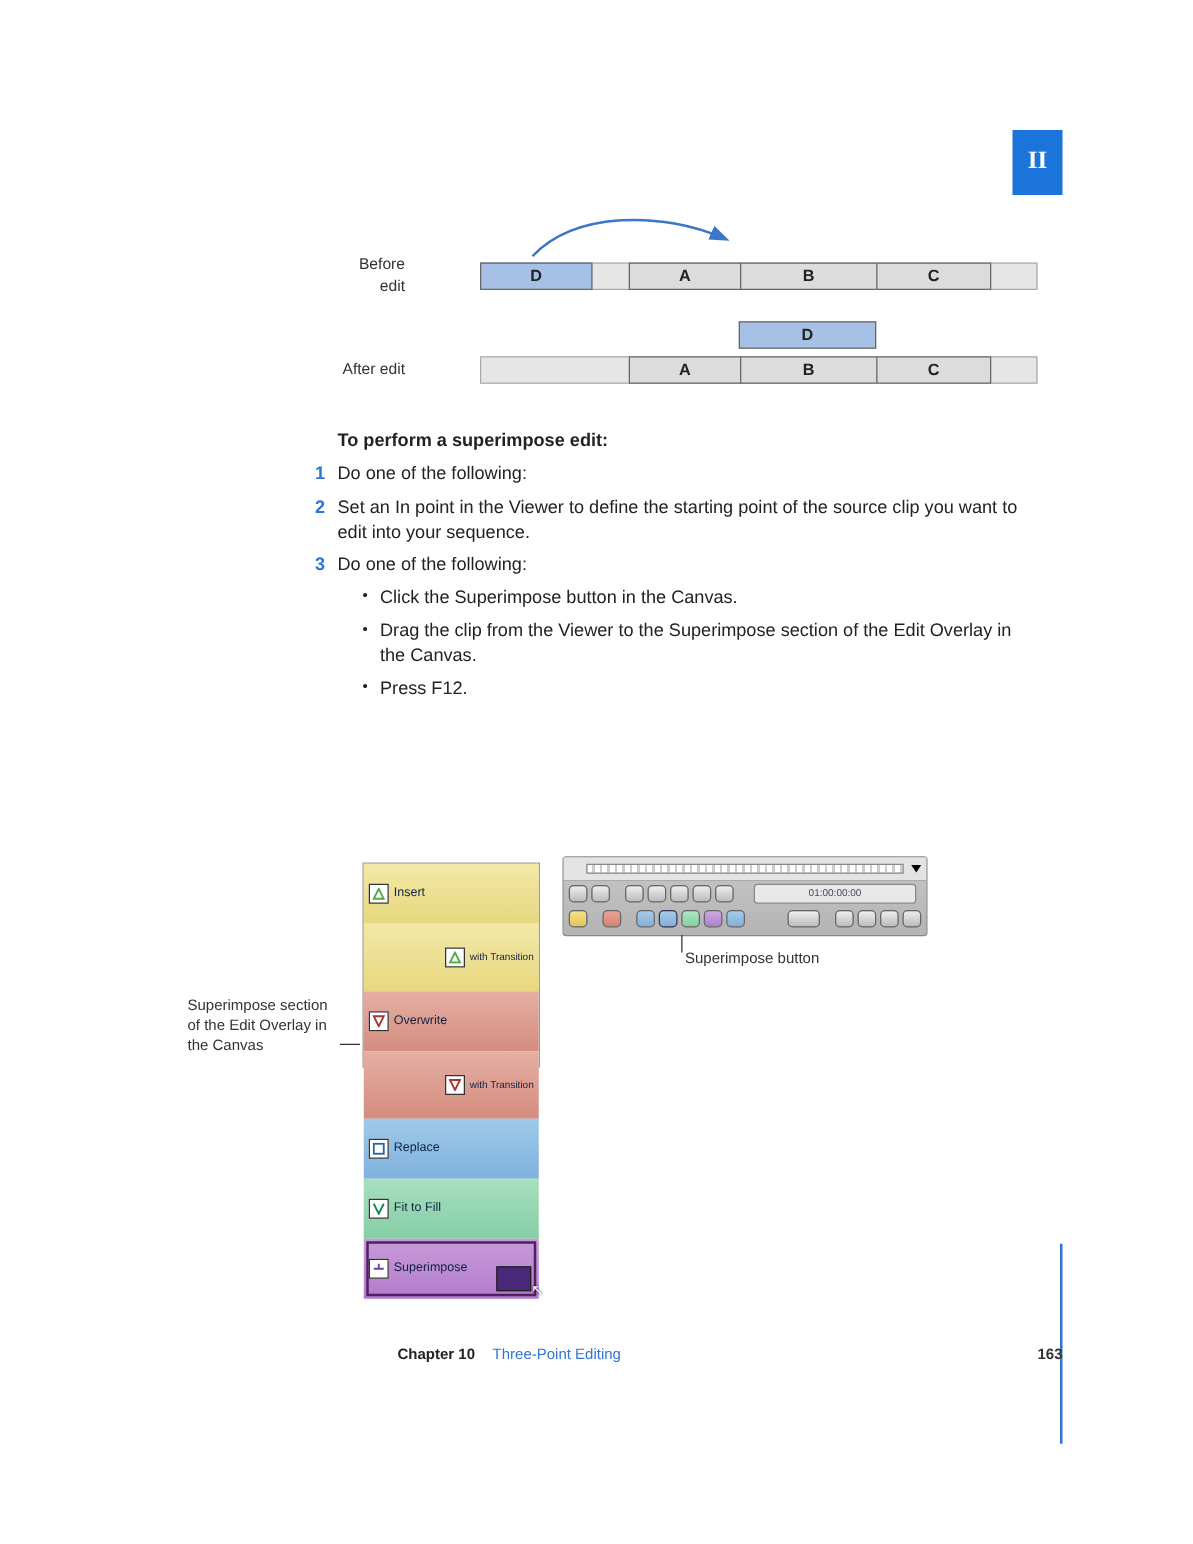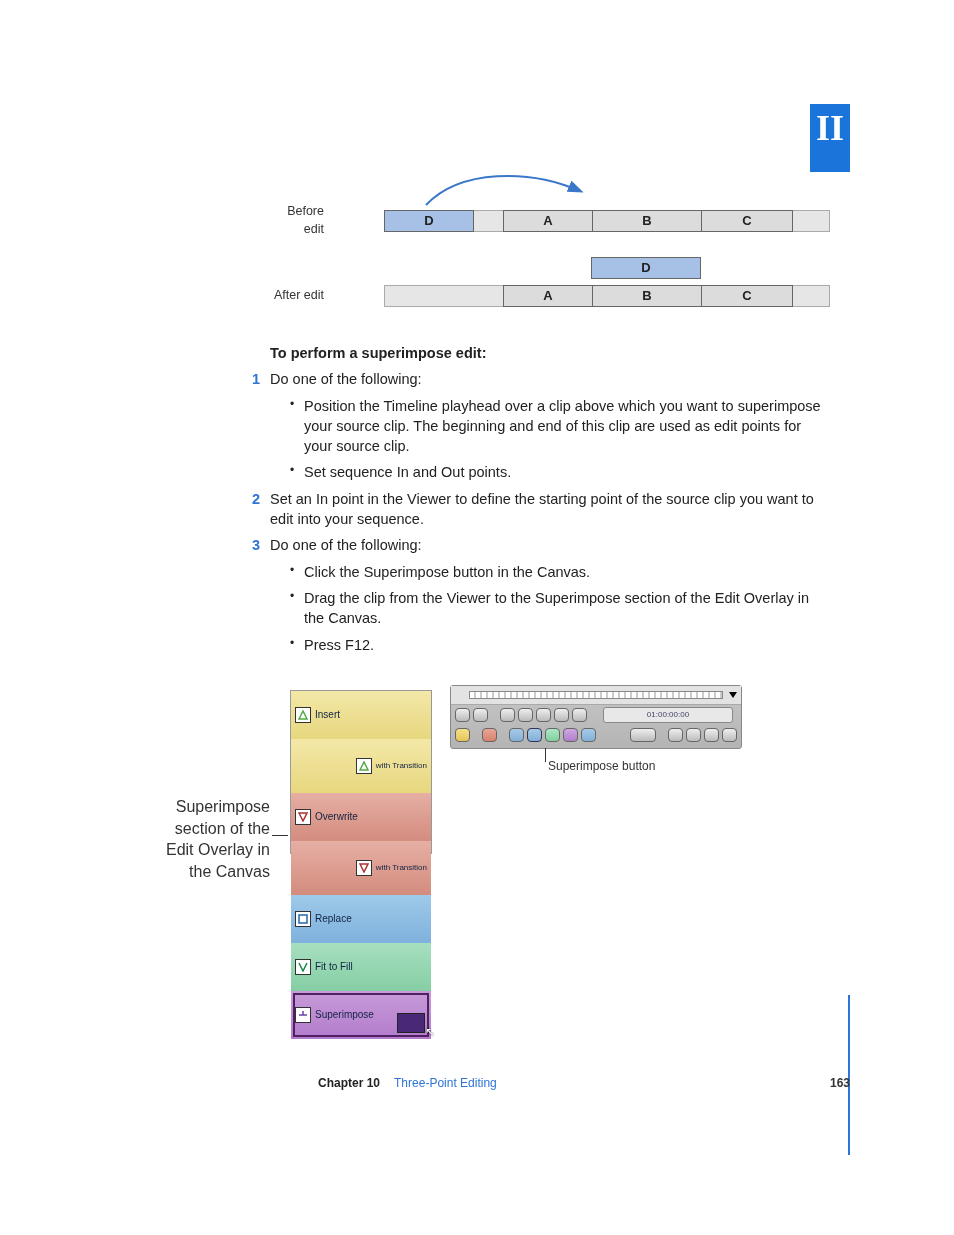--- a/index.html
+++ b/index.html
@@ -14,24 +14,24 @@
   }
   .page {
     position: relative;
     height: 1235px;
   }
   .part-tab {
     position: absolute;
     top: 104px;
     right: 104px;
     width: 40px;
-    height: 68px;
+    height: 52px;
     background: #1a74d9;
     color: #fff;
-    font-size: 36px;
+    font-size: 20px;
     font-family: Georgia, 'Times New Roman', serif;
     font-weight: bold;
     text-align: center;
     line-height: 48px;
   }
   .content {
     position: absolute;
     left: 270px;
     top: 165px;
     width: 560px;
@@ -136,22 +136,22 @@
     top: 690px;
     left: 150px;
     right: 110px;
     height: 180px;
   }
   .overlay-caption {
     position: absolute;
     left: 0;
     top: 106px;
     width: 120px;
-    text-align: right;
-    font-size: 16px;
+    text-align: left;
+    font-size: 12px;
     color: #333;
     line-height: 1.35;
   }
   .overlay-line {
     position: absolute;
     left: 122px;
     top: 145px;
     width: 16px;
     height: 1px;
     background: #333;
@@ -375,24 +375,20 @@
       </div>
     </div>
 
     <div class="taskhead">To perform a superimpose edit:</div>
 
     <div class="numlist">
 
       <div class="numitem">
         <span class="numnum">1</span>
         <span>Do one of the following:</span>
-        <ul class="bullets">
-          <li>Position the Timeline playhead over a clip above which you want to superimpose your source clip. The beginning and end of this clip are used as edit points for your source clip.</li>
-          <li>Set sequence In and Out points.</li>
-        </ul>
       </div>
 
       <div class="numitem">
         <span class="numnum">2</span>
         <span>Set an In point in the Viewer to define the starting point of the source clip you want to edit into your sequence.</span>
       </div>
 
       <div class="numitem">
         <span class="numnum">3</span>
         <span>Do one of the following:</span>

